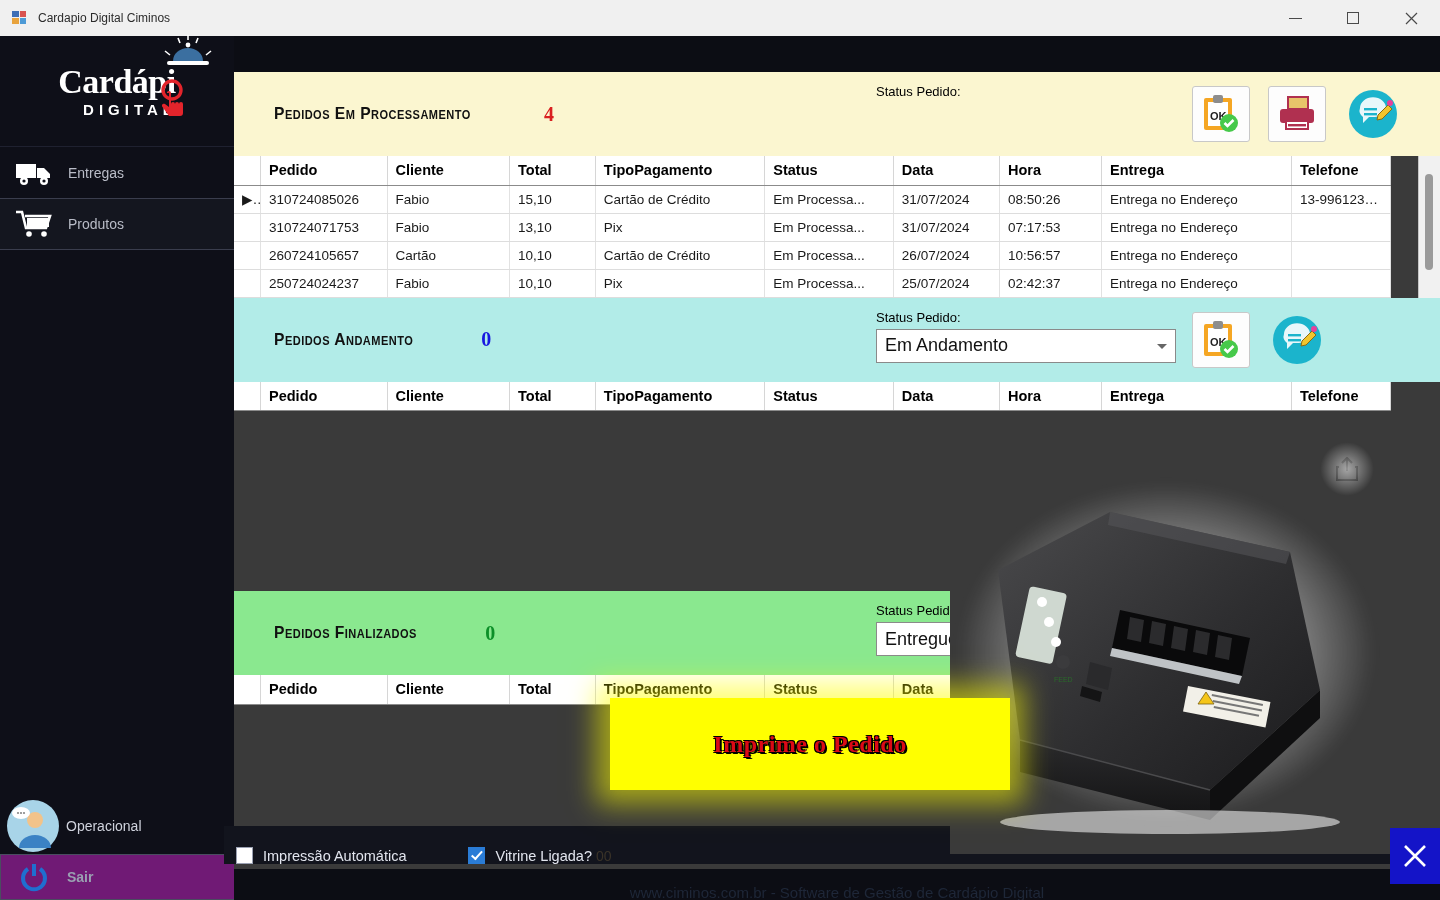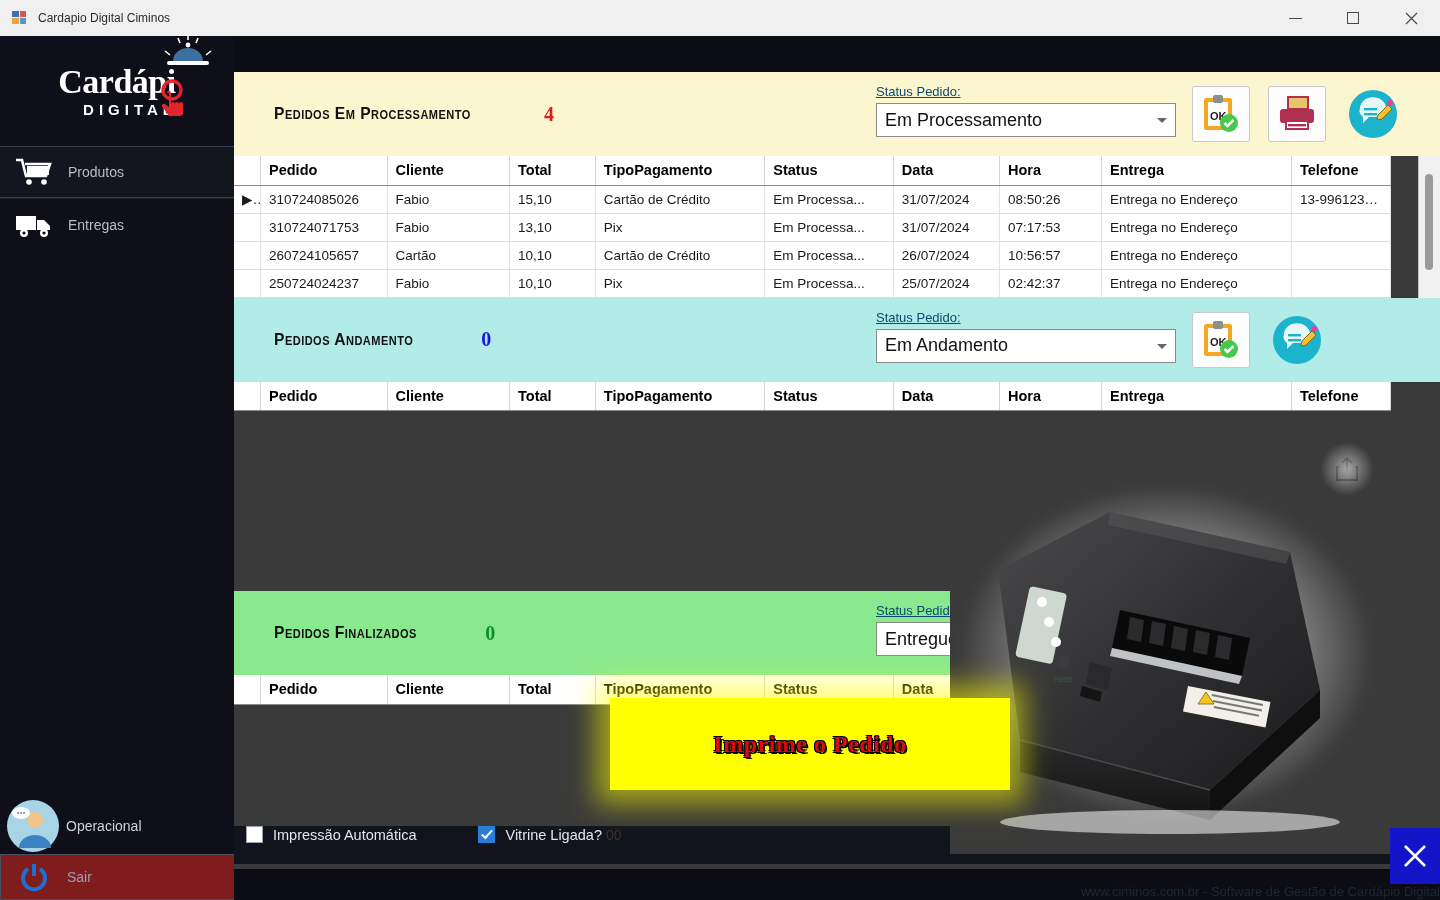--- a/index.html
+++ b/index.html
@@ -69,21 +69,22 @@
 
   .bottom-nav { position: absolute; left: 0; bottom: 0; width: 234px; }
   .bnav-item {
     height: 56px; display: flex; align-items: center; cursor: pointer;
     color: #cfd2dc; font-size: 14px;
   }
   .bnav-item .bico { width: 66px; display:flex; justify-content:center; align-items:center; }
   .sair-item {
     height: 46px; display: flex; align-items: center;
     border: 1px solid #4a4d60; border-right: none;
-    background: #7f1d1d;
+    background: #701a75;
+    font-weight: bold;
   }
   .sair-item .bico { width: 66px; display:flex; justify-content:center; }
   .sair-label { color: #9aa0b2; font-size: 14px; }
 
   
   .main { position: absolute; left: 234px; top: 72px; width: 1206px; height: 828px; }
 
   .section-bar {
     position: relative; display: flex; align-items: center;
     height: 84px; padding: 0 0 0 40px;
@@ -100,21 +101,21 @@
   }
   .sec-count {
     font-size: 20px; font-weight: bold; margin-left: 56px;
     font-family: "Liberation Serif", serif;
   }
   .count-red   { color: #d92020; }
   .count-blue  { color: #1818e0; }
   .count-green { color: #0c8f28; }
 
   .status-group { position: absolute; left: 642px; top: 12px; }
-  .status-label { font-size: 13px; color: #0c4a6e; margin-bottom: 4px; text-decoration: underline; }
+  .status-label { font-size: 13px; color: #000000; margin-bottom: 4px; }
   .status-select {
     width: 300px; height: 34px; background: #fff;
     border: 1px solid #8a8a8a; font-size: 18px; color: #111;
     padding: 0 26px 0 8px; display: flex; align-items: center;
     position: relative; font-family: "Liberation Sans", sans-serif;
   }
   .status-select .chev {
     position: absolute; right: 8px; top: 50%; margin-top: -2px;
     width: 0; height: 0; border-left: 5px solid transparent;
     border-right: 5px solid transparent; border-top: 5px solid #666;
@@ -157,39 +158,39 @@
   }
   .vthumb {
     position: absolute; left: 6px; top: 18px; width: 8px; height: 96px;
     background: #9a9a9a; border-radius: 4px;
   }
 
   .empty-body { height: 180px; background: #3a3a3a; }
 
   
   .footer-controls {
-    position: absolute; left: 234px; top: 826px; width: 1206px; height: 38px;
-    background: #12141d; display: flex; align-items: flex-start; padding-left: 12px;
+    position: absolute; left: 224px; top: 826px; width: 1206px; height: 38px;
+    background: #12141d; display: flex; align-items: flex-end; padding-left: 12px;
   }
   .chk-item { display: flex; align-items: center; margin-right: 62px; cursor: pointer; }
   .chk {
     width: 17px; height: 17px; border: 1px solid #9aa0b2; background: #fff;
     margin-right: 10px; display: flex; align-items: center; justify-content: center;
   }
   .chk.on { background: #2a7cd6; border-color: #2a7cd6; }
   .chk.on::after {
     content: ""; width: 4px; height: 9px; border: solid #fff;
     border-width: 0 2px 2px 0; transform: rotate(42deg) translate(-1px,-1px);
   }
   .chk-label { color: #e2e5ee; font-size: 14.5px; }
   .faint { color: #3a3328; font-size: 14px; margin-left: 4px; }
 
   .footer-url {
     position: absolute; left: 234px; top: 884px; width: 1206px;
-    text-align: right; color: #1e2738; font-size: 13px;
+    text-align: center; color: #1e2738; font-size: 15px;
   }
 
   
   .printer-overlay {
     position: absolute; left: 950px; top: 412px; width: 490px; height: 442px;
     background: #3a3a3a; overflow: hidden;
   }
   .printer-glow {
     position: absolute; left: 6px; top: 70px; width: 420px; height: 340px;
     background: radial-gradient(ellipse at center, rgba(255,255,255,0.85) 0%, rgba(255,255,255,0.35) 45%, rgba(255,255,255,0) 70%);
@@ -270,44 +271,44 @@
         </svg>
         <div class="logo-main">Cardápi</div>
         <div class="logo-sub">DIGITAL</div>
         <svg class="logo-hand" viewBox="0 0 34 40">
           <circle cx="17" cy="11" r="9" fill="none" stroke="#e3242b" stroke-width="3.4"></circle>
           <path d="M14 14 v14 l-4-3 c-2-1-4 1-2.5 3 L14 37 h11 a3 3 0 0 0 3-3 v-9 a2 2 0 0 0-4 0 a2 2 0 0 0-4 0 a2 2 0 0 0-4 0 v-11 a2 2 0 0 0-4 0z" fill="#e3242b"></path>
         </svg>
       </div>
     </div>
 
-    <div class="nav-item active">
-      <span class="nico">
-        <svg width="38" height="30" viewBox="0 0 38 30">
-          <path d="M1 3 h6 l4 16 h20 l4-12 H10" fill="none" stroke="#ffffff" stroke-width="2.6"></path>
-          <rect x="12" y="9" width="22" height="9" fill="#ffffff"></rect>
-          <circle cx="14" cy="25" r="2.8" fill="#ffffff"></circle>
-          <circle cx="29" cy="25" r="2.8" fill="#ffffff"></circle>
-        </svg>
-      </span>
-      <span class="nlabel">Produtos</span>
-    </div>
-
     <div class="nav-item">
       <span class="nico">
         <svg width="40" height="28" viewBox="0 0 40 28">
           <path d="M2 5 h20 v14 H2z" fill="#ffffff"></path>
           <path d="M23 9 h7 l6 6 v4 h-13z" fill="#ffffff"></path>
           <circle cx="10" cy="22" r="4" fill="#ffffff"></circle>
           <circle cx="30" cy="22" r="4" fill="#ffffff"></circle>
           <circle cx="10" cy="22" r="1.6" fill="#0e0f18"></circle>
           <circle cx="30" cy="22" r="1.6" fill="#0e0f18"></circle>
         </svg>
       </span>
       <span class="nlabel">Entregas</span>
+    </div>
+
+    <div class="nav-item active">
+      <span class="nico">
+        <svg width="38" height="30" viewBox="0 0 38 30">
+          <path d="M1 3 h6 l4 16 h20 l4-12 H10" fill="none" stroke="#ffffff" stroke-width="2.6"></path>
+          <rect x="12" y="9" width="22" height="9" fill="#ffffff"></rect>
+          <circle cx="14" cy="25" r="2.8" fill="#ffffff"></circle>
+          <circle cx="29" cy="25" r="2.8" fill="#ffffff"></circle>
+        </svg>
+      </span>
+      <span class="nlabel">Produtos</span>
     </div>
 
     <div class="bottom-nav">
       <div class="bnav-item">
         <span class="bico">
           <svg width="56" height="56" viewBox="0 0 56 56">
             <circle cx="28" cy="28" r="26" fill="#a8d4e8"></circle>
             <circle cx="30" cy="22" r="8" fill="#f2c38a"></circle>
             <path d="M14 50 a16 13 0 0 1 32 0z" fill="#3b82c4"></path>
             <ellipse cx="16" cy="15" rx="9" ry="6" fill="#ffffff"></ellipse>
@@ -330,24 +331,20 @@
     </div>
   </div>
 
   <div class="main">
 
     <div class="section-bar sec-yellow">
       <div class="sec-title">Pedidos Em Processamento</div>
       <div class="sec-count count-red">4</div>
       <div class="status-group">
         <div class="status-label">Status Pedido:</div>
-        <div class="status-select">
-          <span>Em Processamento</span>
-          <span class="chev"></span>
-        </div>
       </div>
       <div class="act-btns">
         <div class="act-btn">
           <svg width="42" height="42" viewBox="0 0 42 42">
             <rect x="4" y="5" width="28" height="32" rx="2" fill="#f5a623"></rect>
             <rect x="8" y="9" width="20" height="24" fill="#ffffff"></rect>
             <rect x="13" y="2" width="10" height="8" rx="2" fill="#8d8d8d"></rect>
             <text x="10" y="27" font-size="11" font-family="Liberation Sans, sans-serif" font-weight="bold" fill="#222">OK</text>
             <circle cx="29" cy="30" r="9" fill="#46c94a"></circle>
             <path d="M24.5 30 l3 3 l6-6" stroke="#ffffff" stroke-width="2.6" fill="none"></path>

